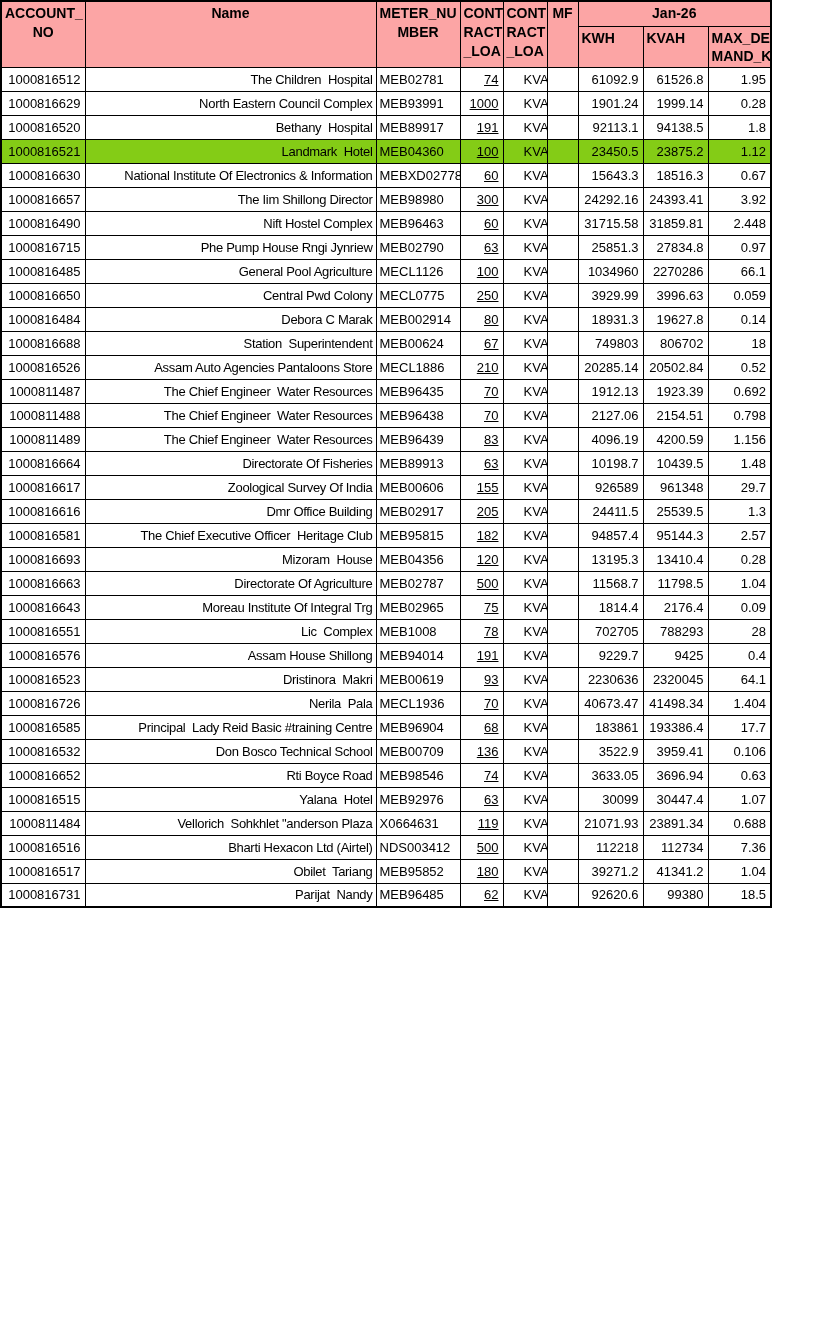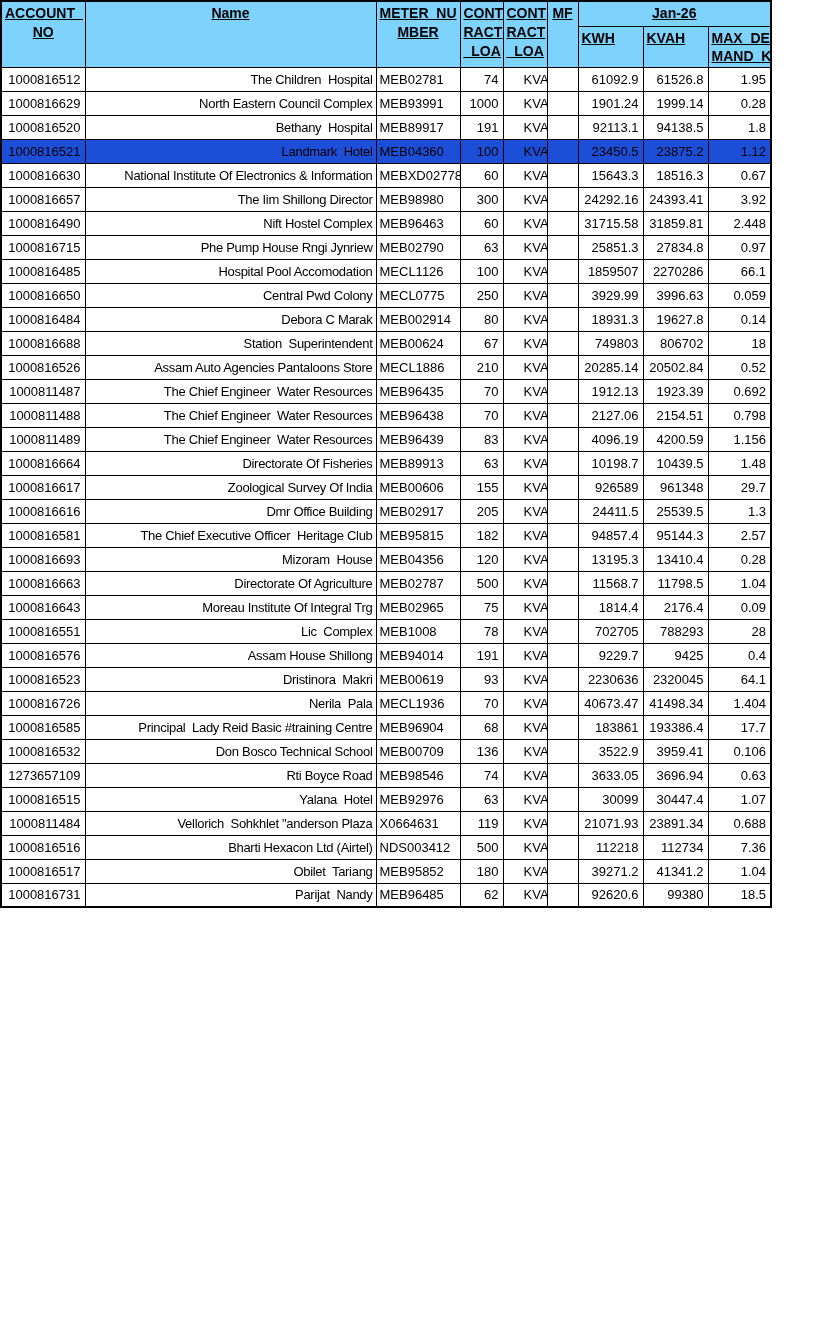--- a/index.html
+++ b/index.html
@@ -26,45 +26,44 @@
   }
   
   .sheet thead th {
     font-weight: bold;
     font-size: 14px;
     vertical-align: top;
     text-align: center;
     white-space: pre-line;
     line-height: 19px;
     padding-top: 2px;
-    background: #7dd3fc;
-    text-decoration: underline;
+    background: #fca5a5;
   }
   .sheet tr.h1 { height: 25px; }
   .sheet tr.h2 { height: 41px; }
   .sheet tr.h2 th {
     text-align: left;
     padding-left: 3px;
     line-height: 18px;
     margin-left: 46px;
   }
   th.jan { vertical-align: top; text-align: center; }
   
   .sheet tbody tr { height: 24px; }
   .sheet tbody td {
     font-size: 13px;
     vertical-align: middle;
     white-space: pre;
   }
-  .sheet tbody tr.hl td { background: #1d4ed8; }
+  .sheet tbody tr.hl td { background: #84cc16; }
   
   td.c0 { text-align: right; padding-right: 4px; }
   td.c1 { text-align: right;  letter-spacing: -0.3px; }
   td.c2 { text-align: left; }
-  td.c3 { text-align: right; padding-right: 4px; }
+  td.c3 { text-align: right; padding-right: 4px; text-decoration: underline; }
   td.c4 { text-align: left; padding-left: 20px; }
   td.c5 { text-align: left; }
   td.c6, td.c7, td.c8 { text-align: right; padding-right: 4px; }
 </style>
 </head>
 <body>
 
 <table class="sheet">
   <colgroup>
     <col style="width:84px">
@@ -184,26 +183,26 @@
         <td class="c2">MEB02790</td>
         <td class="c3">63</td>
         <td class="c4">KVA</td>
         <td class="c5"></td>
         <td class="c6">25851.3</td>
         <td class="c7">27834.8</td>
         <td class="c8">0.97</td>
       </tr>
       <tr>
         <td class="c0">1000816485</td>
-        <td class="c1">Hospital Pool Accomodation</td>
+        <td class="c1">General Pool Agriculture</td>
         <td class="c2">MECL1126</td>
         <td class="c3">100</td>
         <td class="c4">KVA</td>
         <td class="c5"></td>
-        <td class="c6">1859507</td>
+        <td class="c6">1034960</td>
         <td class="c7">2270286</td>
         <td class="c8">66.1</td>
       </tr>
       <tr>
         <td class="c0">1000816650</td>
         <td class="c1">Central Pwd Colony</td>
         <td class="c2">MECL0775</td>
         <td class="c3">250</td>
         <td class="c4">KVA</td>
         <td class="c5"></td>
@@ -414,21 +413,21 @@
         <td class="c1">Don Bosco Technical School</td>
         <td class="c2">MEB00709</td>
         <td class="c3">136</td>
         <td class="c4">KVA</td>
         <td class="c5"></td>
         <td class="c6">3522.9</td>
         <td class="c7">3959.41</td>
         <td class="c8">0.106</td>
       </tr>
       <tr>
-        <td class="c0">1273657109</td>
+        <td class="c0">1000816652</td>
         <td class="c1">Rti Boyce Road</td>
         <td class="c2">MEB98546</td>
         <td class="c3">74</td>
         <td class="c4">KVA</td>
         <td class="c5"></td>
         <td class="c6">3633.05</td>
         <td class="c7">3696.94</td>
         <td class="c8">0.63</td>
       </tr>
       <tr>

